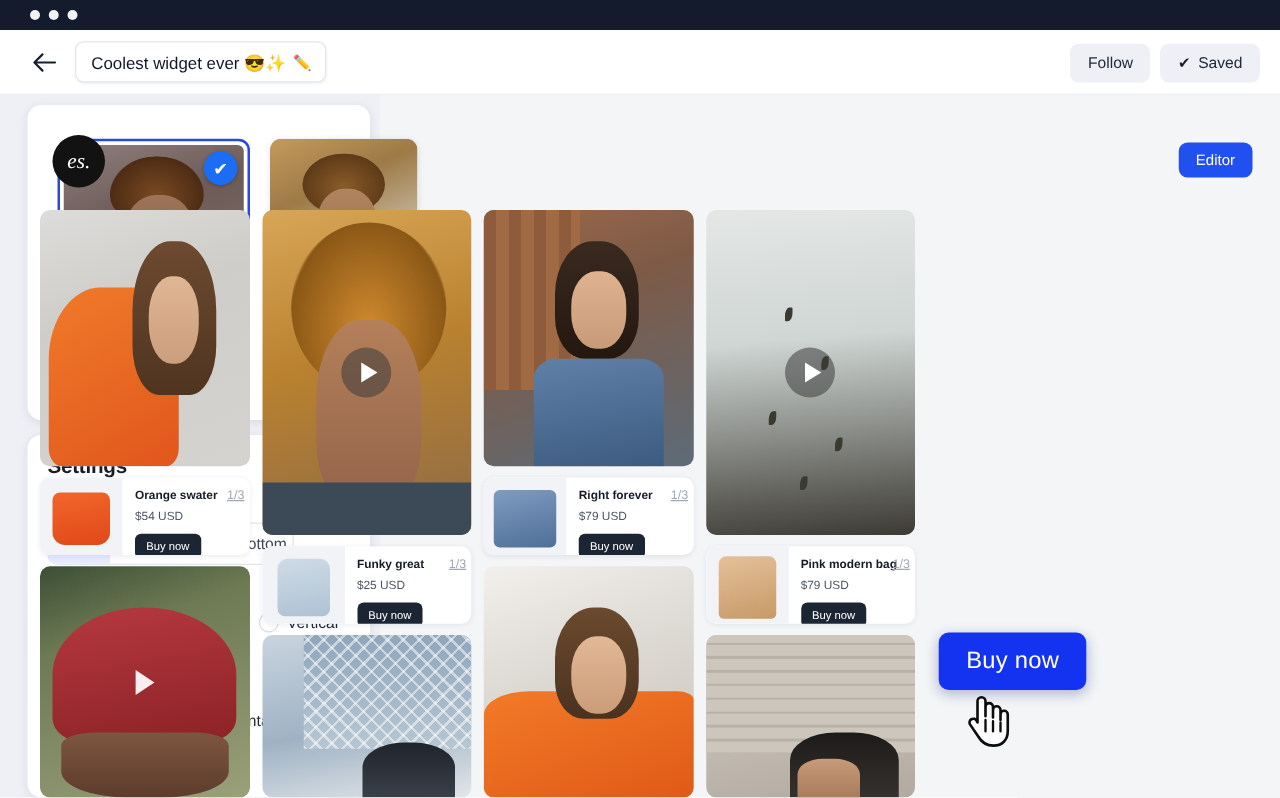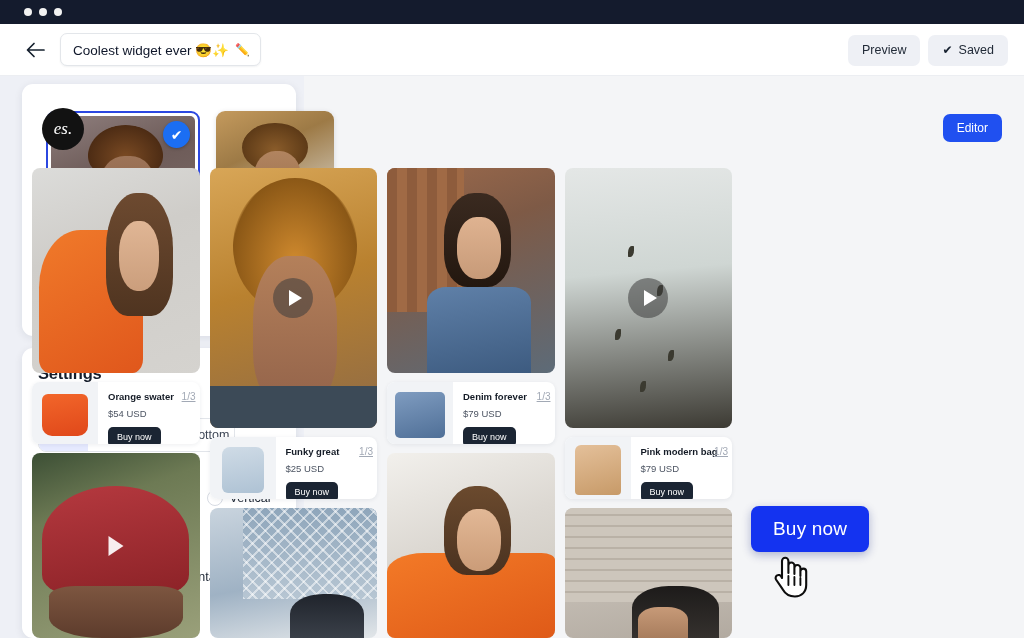--- a/index.html
+++ b/index.html
@@ -302,21 +302,21 @@
       </svg>
     </div>
     <div class="title-pill">
       <span class="title-text">Coolest widget ever 😎✨</span>
       <span class="pencil">✏️</span>
     </div>
   </div>
 
 
   <div class="topbar-right">
-    <button class="gray-btn">Preview</button>
+    <button class="gray-btn">Follow</button>
     <button class="gray-btn">
       <span class="check-mini">✔</span>
       <span>Saved</span>
     </button>
   </div>
 
   <div class="body-area">
     <div class="left-pane"></div>
     <div class="right-pane"></div>
 
@@ -477,21 +477,21 @@
           <div class="bld"></div>
           <div class="hd"></div>
           <div class="fc"></div>
           <div class="jk"></div>
         </div>
         <div class="prod-card" style="height:62px">
           <div class="prod-img">
               <div class="art-denim"></div>
             </div>
           <div class="prod-body">
-            <div class="prod-name">Denim forever</div>
+            <div class="prod-name">Right forever</div>
             <div class="prod-count">1/3</div>
             <div class="prod-price">$79 USD</div>
             <button class="buy-btn">Buy now</button>
           </div>
         </div>
         <div class="photo p7" style="height:185px">
           <div class="ora"></div>
           <div class="hd"></div>
           <div class="fc"></div>
         </div>

